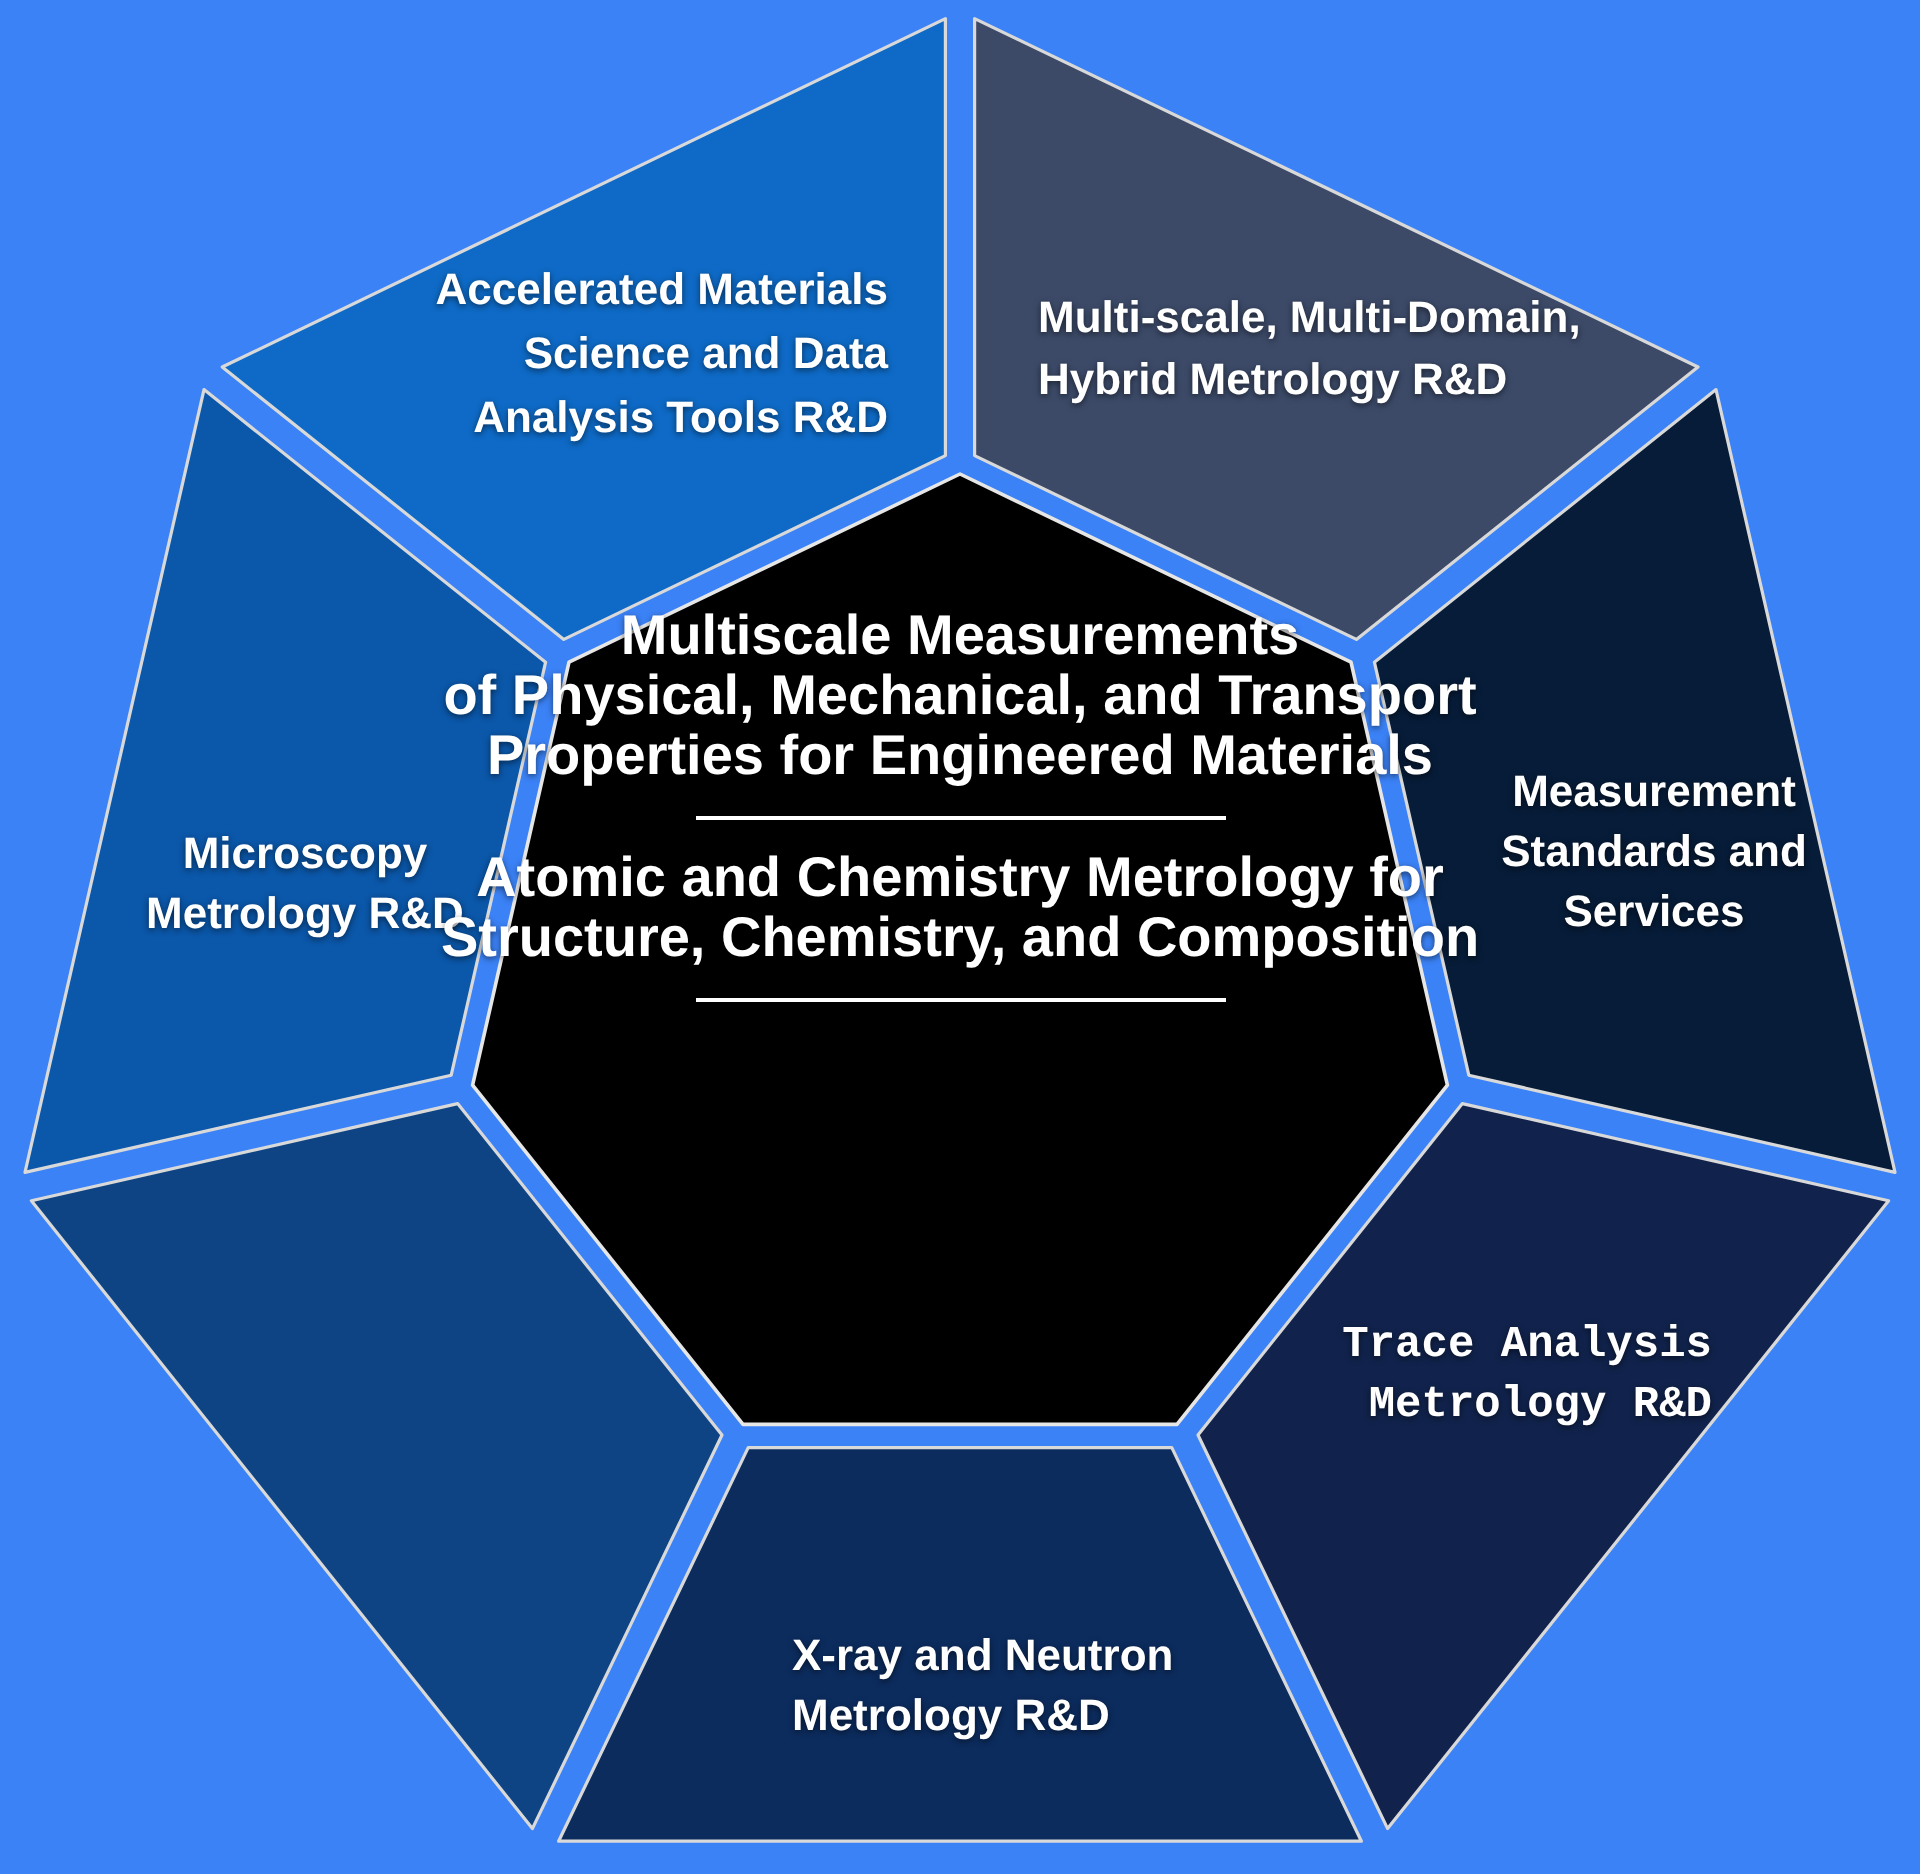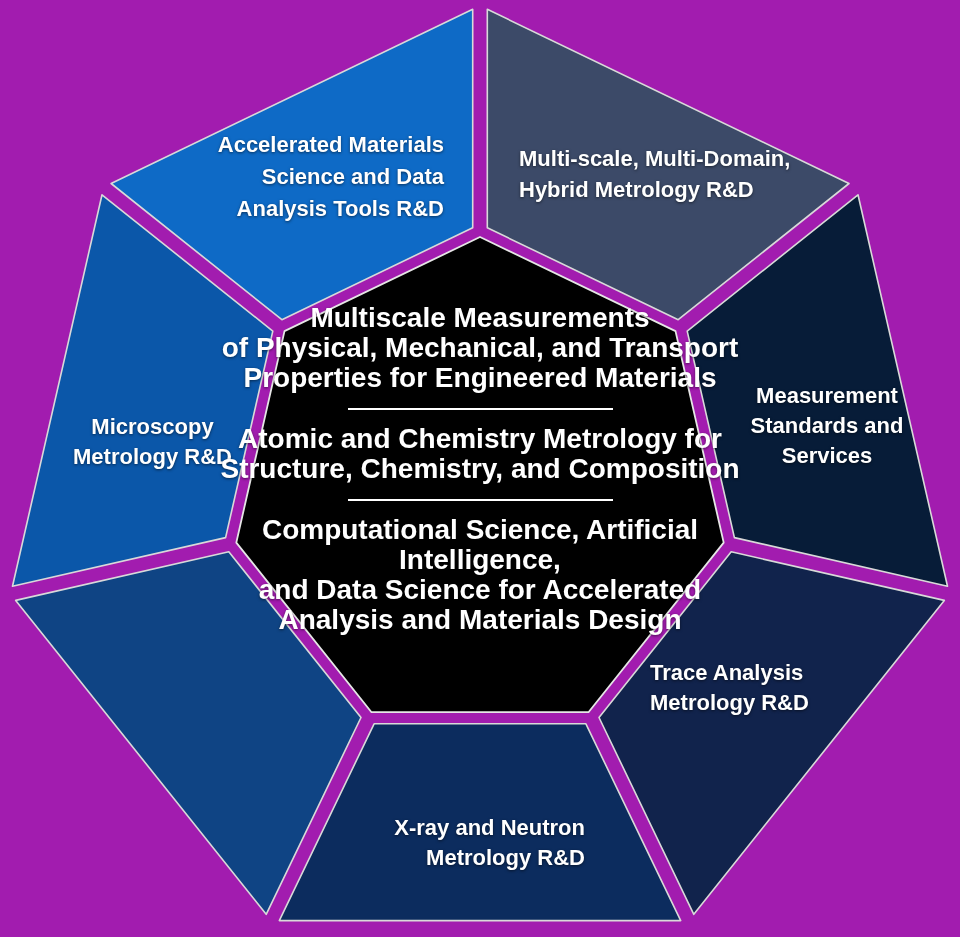--- a/index.html
+++ b/index.html
@@ -5,21 +5,21 @@
   html, body {
     margin: 0;
     padding: 0;
     background: #000;
     font-family: "Liberation Sans", sans-serif;
   }
   .stage {
     position: relative;
     width: 960px;
     height: 937px;
-    background: #a21caf;
+    background: #3b82f6;
     overflow: hidden;
   }
   .stage svg {
     position: absolute;
     left: 0;
     top: 0;
     width: 960px;
     height: 937px;
   }
   .seg {
@@ -38,22 +38,22 @@
     color: #ffffff;
     font-weight: bold;
     font-size: 22px;
     line-height: 31px;
     white-space: pre-line;
     text-shadow: 0 1px 3px rgba(0,0,0,0.55);
   }
   .lbl-accelerated { left: 160px; top: 129px; width: 284px; text-align: right; line-height: 32px; }
   .lbl-multiscale  { left: 519px; top: 143px; width: 300px; text-align: left; }
   .lbl-measurement { left: 724px; top: 381px; width: 206px; text-align: center; line-height: 30px; }
-  .lbl-trace       { left: 650px; top: 658px; width: 206px; text-align: left; line-height: 30px; }
-  .lbl-xray        { left: 375px; top: 813px; width: 210px; text-align: right; line-height: 30px; }
+  .lbl-trace       { left: 650px; top: 658px; width: 206px; text-align: right; line-height: 30px; font-family: Liberation Mono, monospace; }
+  .lbl-xray        { left: 396px; top: 813px; width: 210px; text-align: left; line-height: 30px; }
   .lbl-nanoscale   { left: 75px;  top: 658px; width: 248px; text-align: center; line-height: 30px; }
   .lbl-microscopy  { left: 50px;  top: 396px; width: 205px; text-align: center; line-height: 30px; margin-top: 16px; }
   .center-text {
     position: absolute;
     left: 215px;
     top: 303px;
     width: 530px;
     display: flex;
     flex-direction: column;
     align-items: center;
@@ -114,18 +114,15 @@
 Metrology R&amp;D</div>
 
   <div class="center-text">
     <div class="center-item">Multiscale Measurements
 of Physical, Mechanical, and Transport
 Properties for Engineered Materials</div>
     <div class="center-divider"></div>
     <div class="center-item">Atomic and Chemistry Metrology for
 Structure, Chemistry, and Composition</div>
     <div class="center-divider"></div>
-    <div class="center-item">Computational Science, Artificial Intelligence,
-and Data Science for Accelerated
-Analysis and Materials Design</div>
   </div>
 
 </div>
 
 </body></html>

